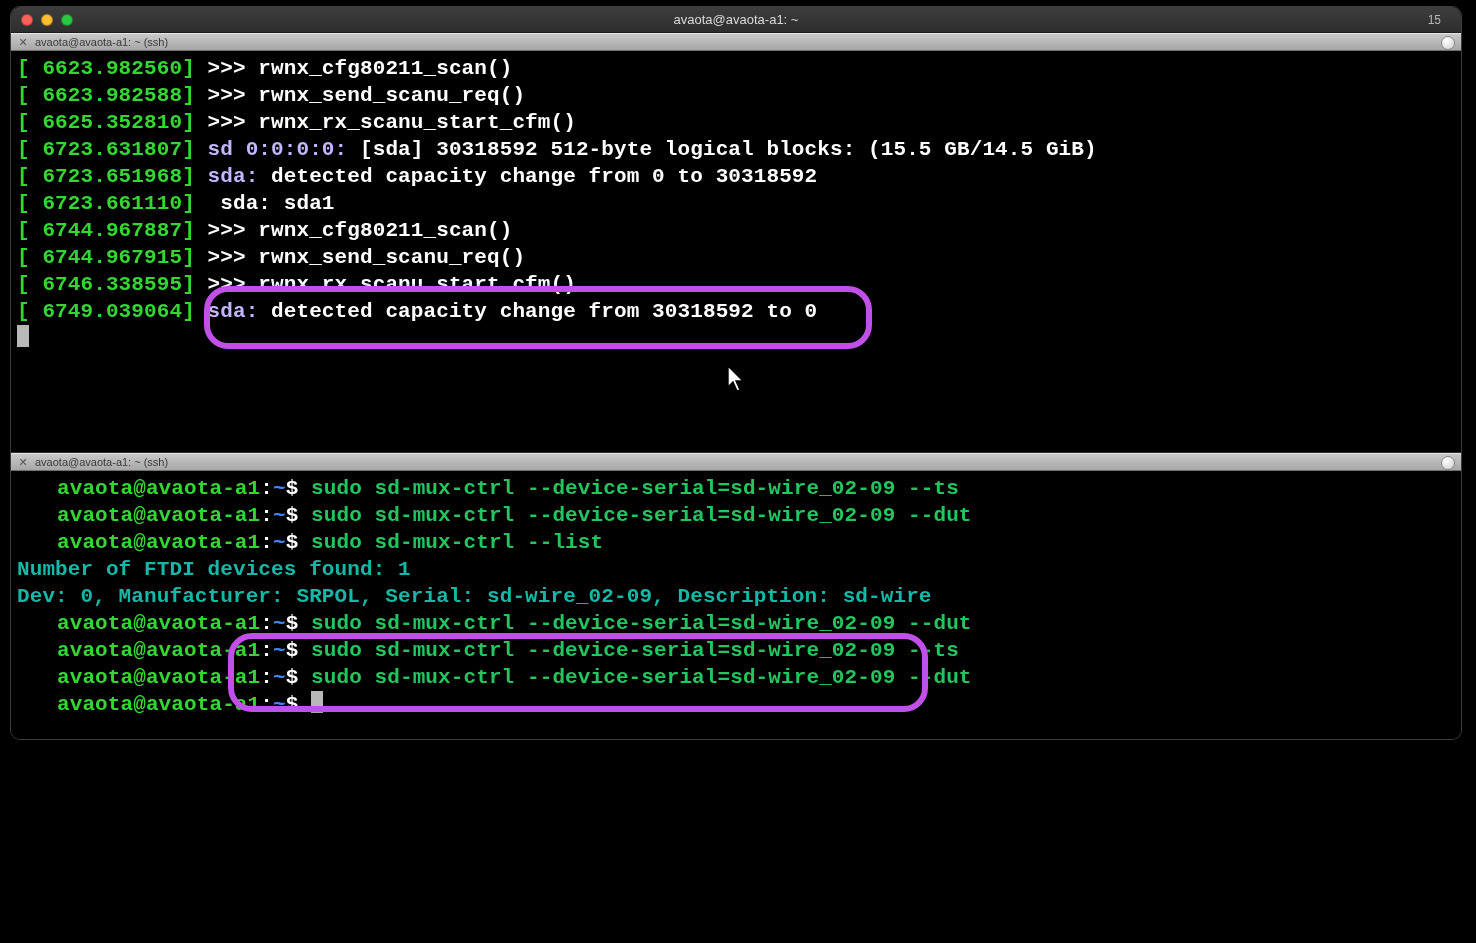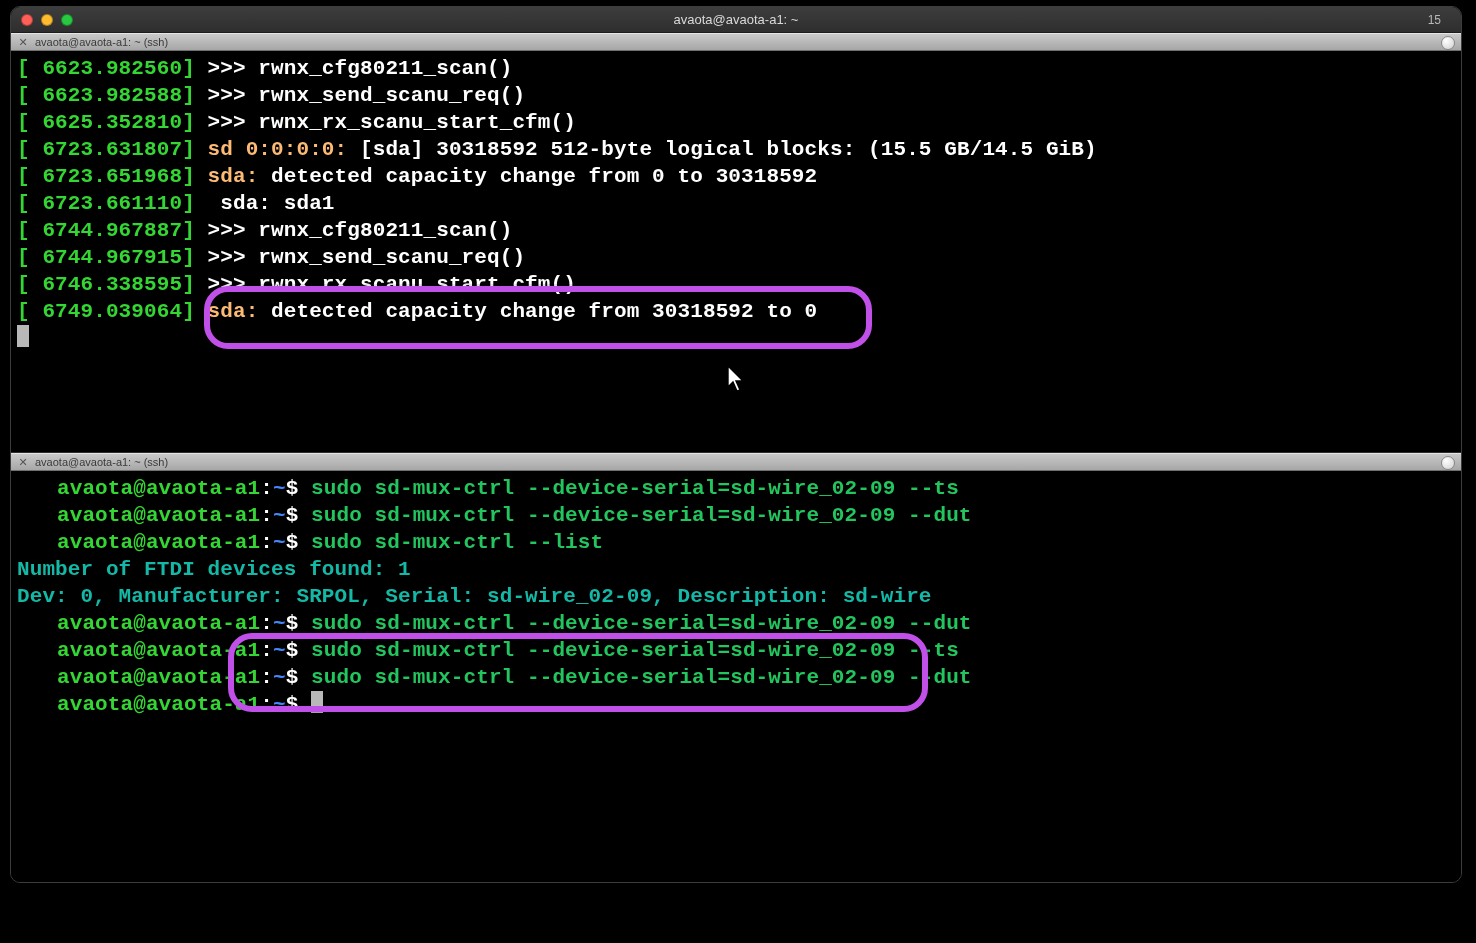--- a/index.html
+++ b/index.html
@@ -8,21 +8,21 @@
     width: 1476px;
     height: 943px;
     font-family: ui-monospace, "SF Mono", Menlo, Monaco, "Courier New", monospace;
     overflow: hidden;
   }
 
   
   .window {
     position: absolute;
     left: 10px; top: 6px;
-    width: 1452px; height: 877px;
+    width: 1452px; height: 734px;
     border-radius: 10px;
     background: #000;
     box-shadow: 0 20px 60px rgba(0,0,0,.6);
     border: 1px solid #3c3c3c;
     overflow: hidden;
   }
   .titlebar {
     height: 26px;
     background: linear-gradient(#3d3d3d,#2e2e2e);
     border-bottom: 1px solid #1c1c1c;
@@ -92,21 +92,21 @@
     padding: 4px 6px;
     font-size: 21px;
     line-height: 27px;
     font-weight: 600;
     letter-spacing: .1px;
     white-space: pre;
   }
   .line { display: block; }
   .ts-brkt { color: #33d633; }
   .ts      { color: #33d633; }
-  .sda     { color: #fdba74; }
+  .sda     { color: #c4b5fd; }
   .white   { color: #ffffff; }
   .prompt-user { color: #33d633; margin-left: 40px; }
   .prompt-path { color: #4488ff; }
   .cmd  { color: #22c55e; }
   .outw { color: #14b8a6; }
 
   .cursor-block {
     display: inline-block;
     width: 12px; height: 22px;
     background: #b8b8b8;

